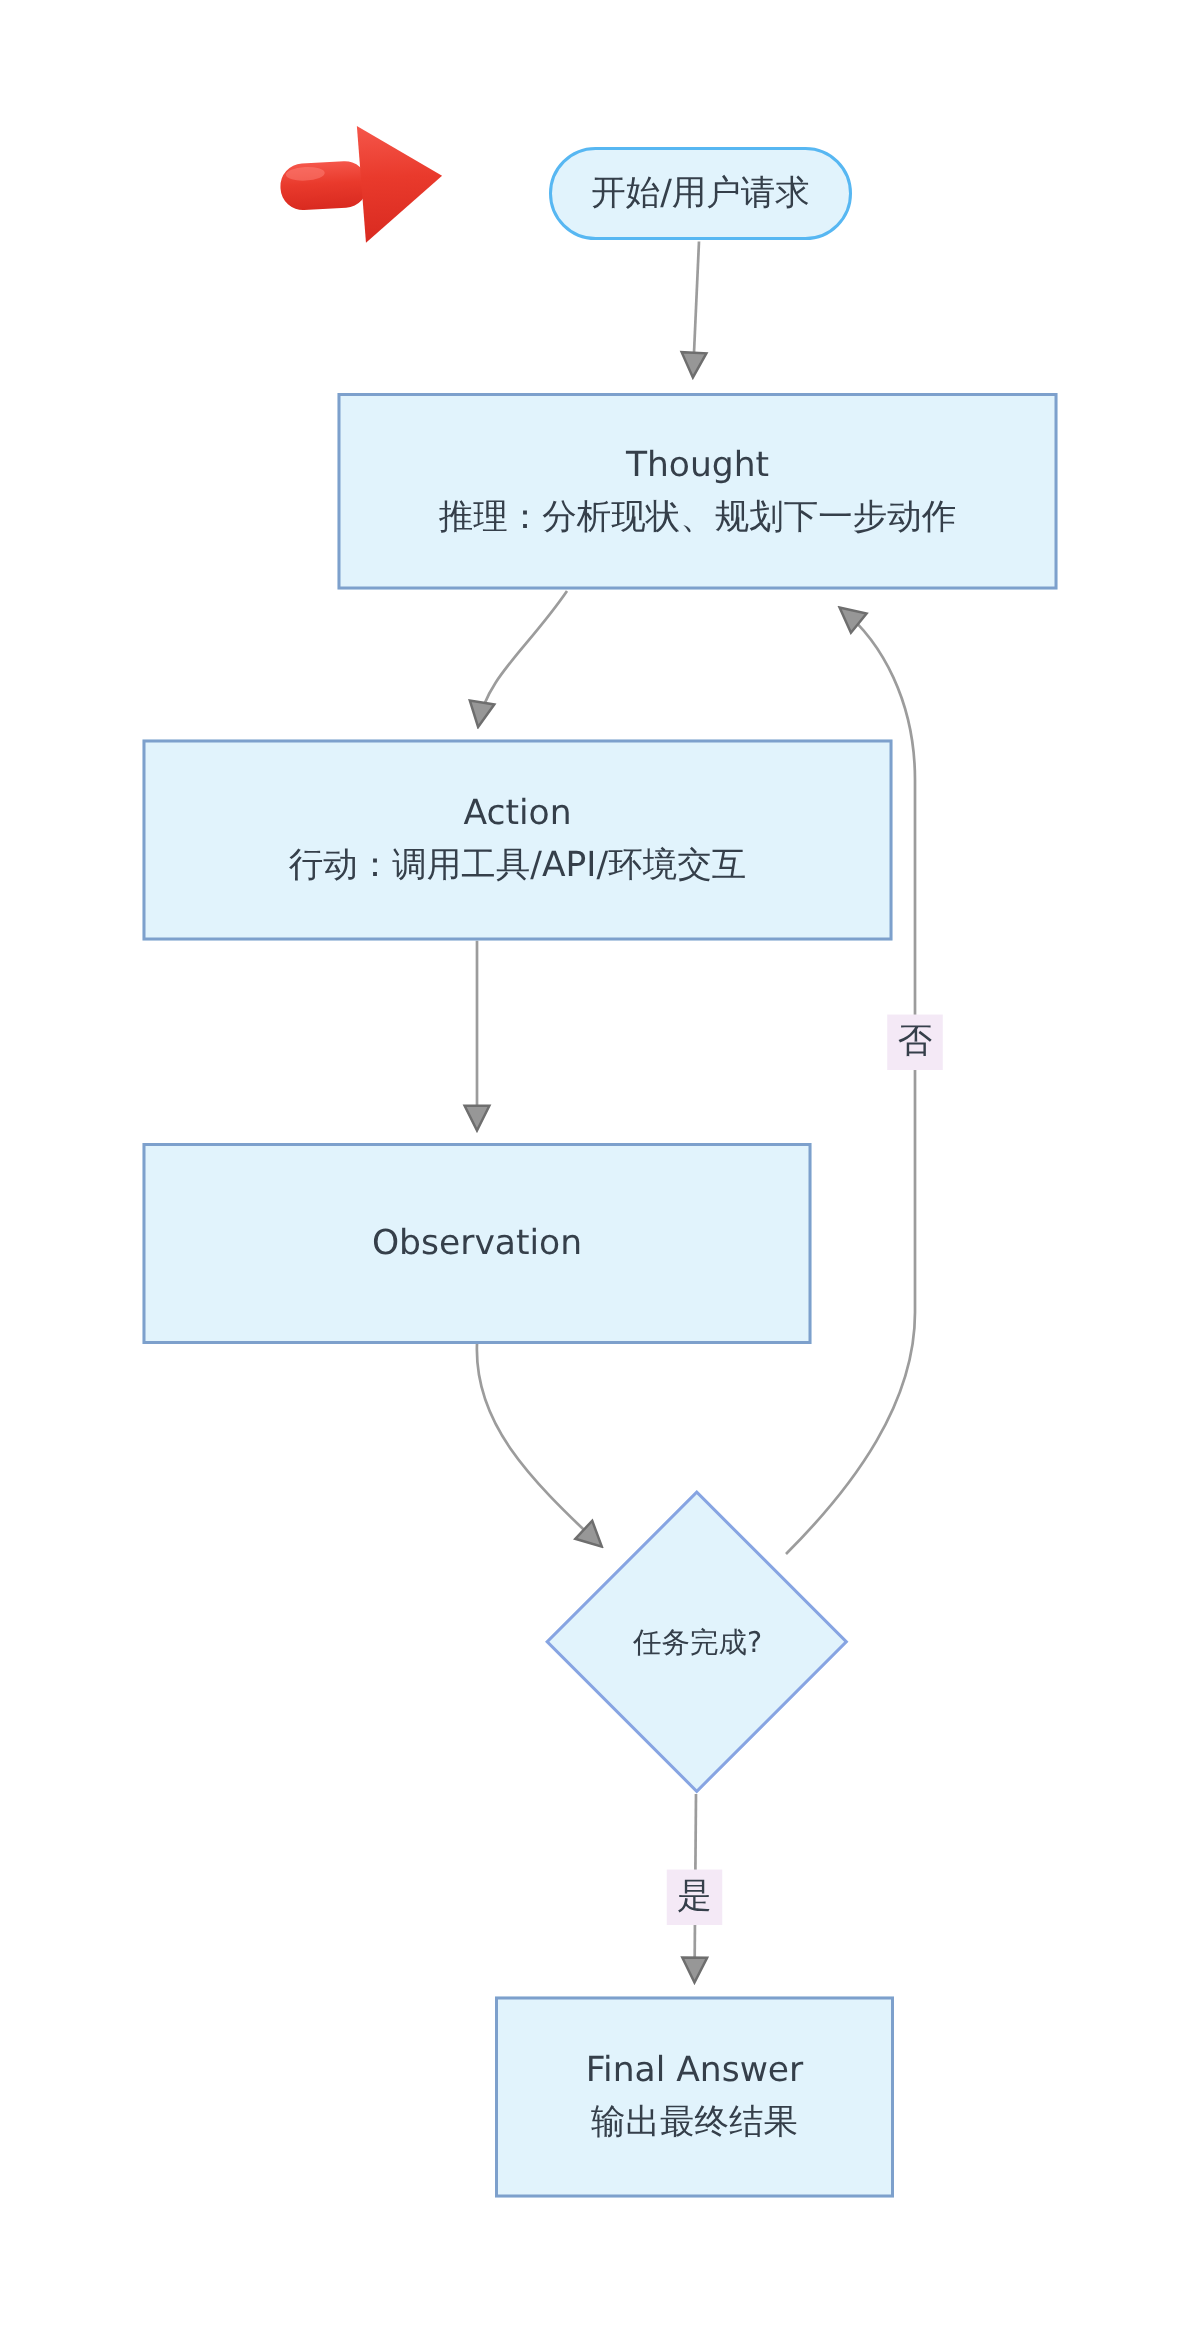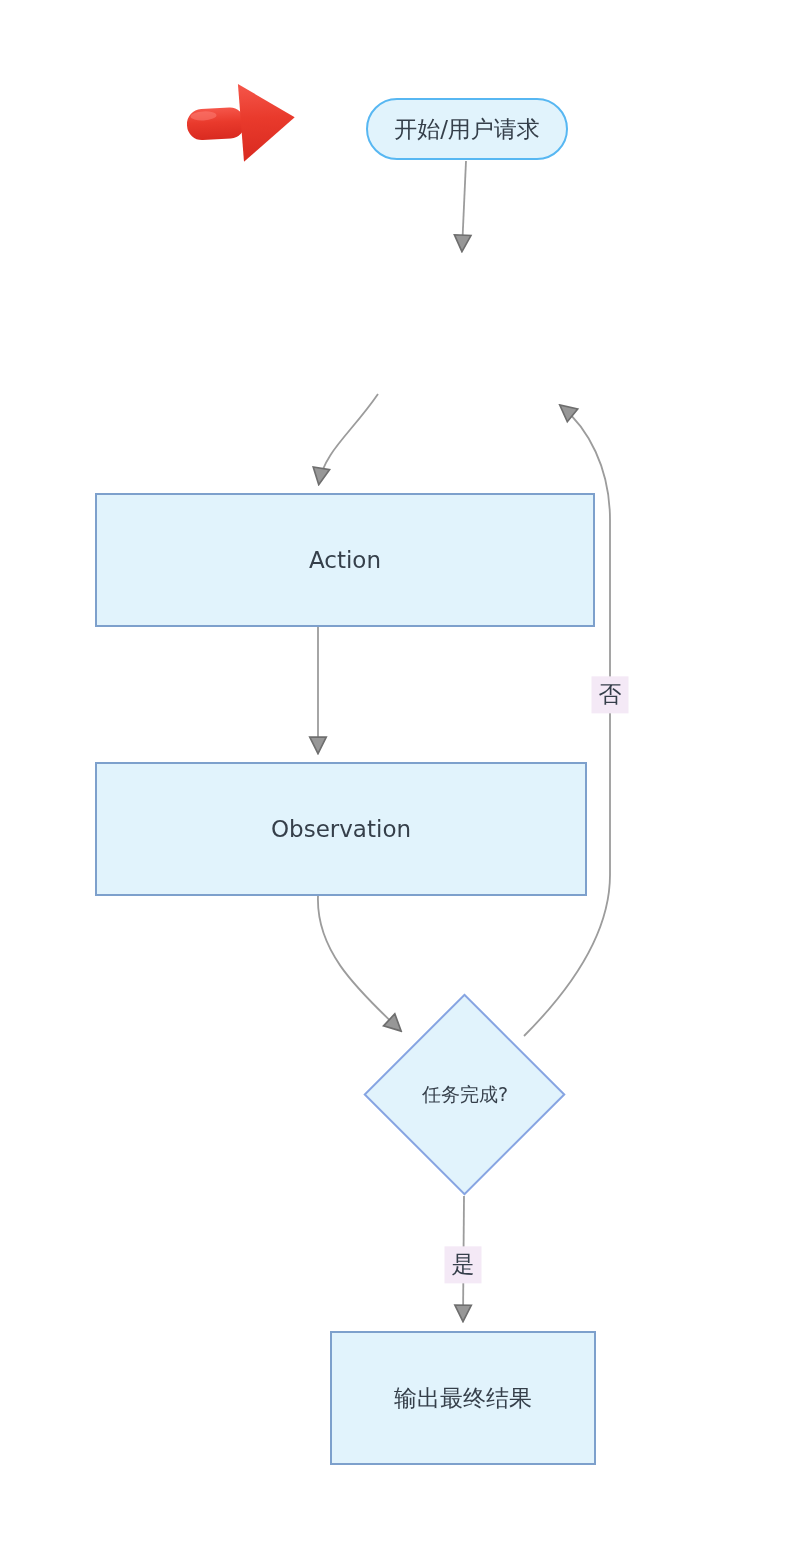--- a/index.html
+++ b/index.html
@@ -104,32 +104,38 @@
       <rect x="7" y="31" width="58" height="31" rx="15" fill="url(#redg)"></rect>
       <polygon points="60,8 115,44 62,86" fill="url(#redg)"></polygon>
       <ellipse cx="24" cy="38" rx="13" ry="4.5" fill="#ff8a80" opacity="0.45"></ellipse>
     </g>
   </svg>
 
   <div class="node stadium" style="left:366px;top:98px;width:202px;height:62px;">
     <span>开始/用户请求</span>
   </div>
 
+  <div class="node rect" style="left:225px;top:262px;width:480px;height:131px;">
+    <span>Thought</span>
+    <span>推理：分析现状、规划下一步动作</span>
+  </div>
 
   <div class="node rect" style="left:95px;top:493px;width:500px;height:134px;">
     <span>Action</span>
+    <span>行动：调用工具/API/环境交互</span>
   </div>
 
-  <div class="node rect" style="left:95px;top:762px;width:492px;height:134px;">
+  <div class="node rect" style="left:95px;top:762px;width:446px;height:134px;">
     <span>Observation</span>
   </div>
 
   <div class="diamond-shape"></div>
   <div class="diamond-label">任务完成?</div>
 
   <div class="node rect" style="left:330px;top:1331px;width:266px;height:134px;">
+    <span>Final Answer</span>
     <span>输出最终结果</span>
   </div>
 
   <div class="edge-label" style="left:610px;top:695px;">否</div>
   <div class="edge-label" style="left:463px;top:1265px;">是</div>
 
 </div>
 
 </body></html>

